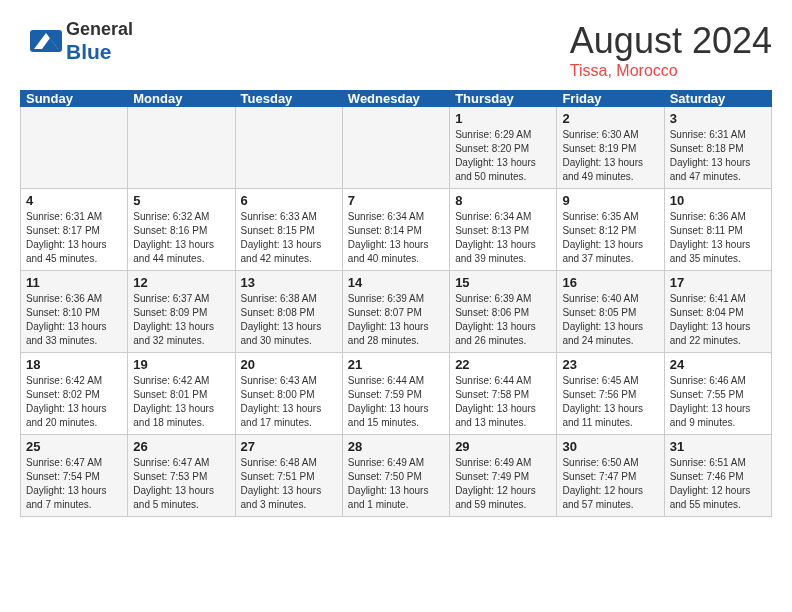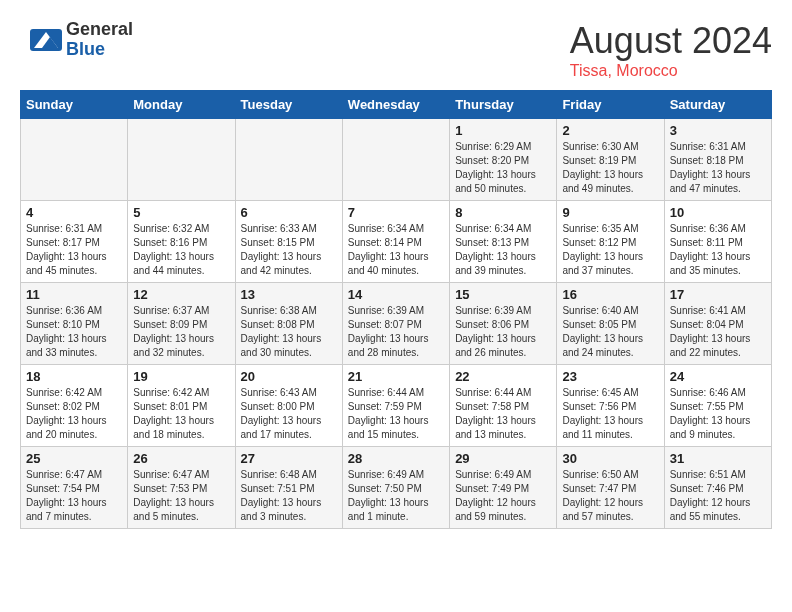--- a/index.html
+++ b/index.html
@@ -41,21 +41,21 @@
     }
     table {
       width: 100%;
       border-collapse: collapse;
       table-layout: fixed;
     }
     thead th {
       background-color: #1a5fa8;
       color: #fff;
       text-align: left;
-      padding: 6px 5px;
+      padding: 0 5px;
       font-size: 13px;
       font-weight: bold;
       border: 1px solid #1a5fa8;
     }
     tbody td {
       border: 1px solid #ccc;
       vertical-align: top;
       padding: 4px 5px;
       font-size: 10.5px;
       color: #222;
@@ -88,21 +88,21 @@
 <div class="header">
   <div class="logo">
     <div class="logo-row">
       <svg width="32" height="22" viewBox="0 0 32 22">
         <rect x="0" y="0" width="32" height="22" rx="3" fill="#1a5fa8"></rect>
         <polygon points="16,3 28,19 4,19" fill="white"></polygon>
         <polygon points="20,8 28,19 12,19" fill="#1a5fa8"></polygon>
       </svg>
       <div style="display:flex; flex-direction:column; line-height:1.1;">
         <span style="font-size:18px; font-weight:bold; color:#333;">General</span>
-        <span style="font-size:18px; font-weight:bold; color:#1a5fa8;">Blue</span>
+        <span style="font-size:21px; font-weight:bold; color:#1a5fa8;">Blue</span>
       </div>
     </div>
   </div>
   <div class="title-block">
     <div class="month-year">August 2024</div>
     <div class="location">Tissa, Morocco</div>
   </div>
 </div>
 
 <table>

